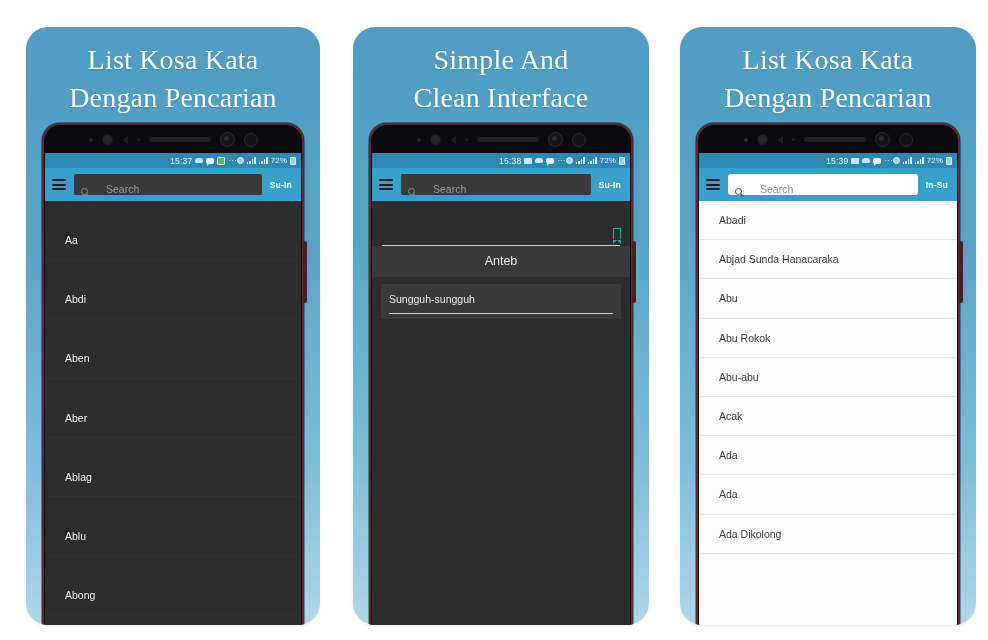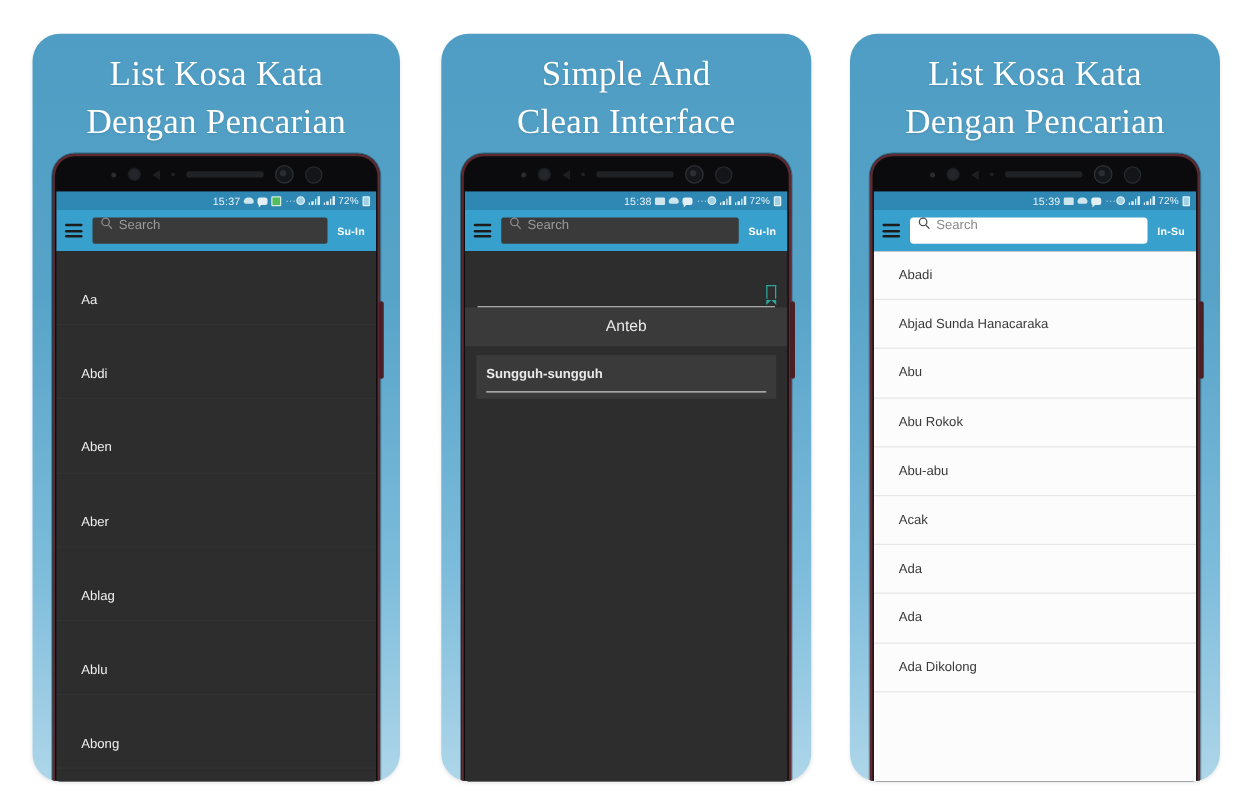--- a/index.html
+++ b/index.html
@@ -146,22 +146,22 @@
     flex:0 0 auto;
   }
   .appbar.light{background:#37a0cc;}
   .hamburger{width:14px;display:flex;flex-direction:column;gap:2.5px;flex:0 0 auto;cursor:pointer;}
   .hamburger span{display:block;height:2px;background:#1c1c1c;border-radius:1px;}
   .searchbox{
     flex:1 1 auto;
     height:21px;
     background:#3a3a3a;
     border-radius:2px;
-    display:flex;align-items:flex-start;
-    gap:7px;
+    display:flex;align-items:flex-end;
+    gap:18px;
     padding:0 7px;
     box-sizing:border-box;
   }
   .searchbox.light{background:#ffffff;border-radius:3px;}
   .mag{
     width:7px;height:7px;border-radius:50%;
     border:1.4px solid #8d8d8d;box-sizing:border-box;position:relative;flex:0 0 auto;
   }
   .mag:after{content:"";position:absolute;right:-3px;bottom:-2px;width:4px;height:1.4px;background:#8d8d8d;transform:rotate(45deg);}
   .mag.dark{border-color:#4a4a4a;}
@@ -221,21 +221,21 @@
     font-size:12.5px;
     padding:8px 0 9px 0;
     background:#3a3a3a;
   }
   .detail-body{
     background:#3a3a3a;
     margin:7px 9px 0 9px;
     padding:9px 8px 5px 8px;
     box-sizing:border-box;
   }
-  .detail-body .txt{color:#e9e9e9;font-size:10.5px;font-weight:bold;}
+  .detail-body .txt{color:#e9e9e9;font-size:10.5px;}
   .detail-underline{height:1px;background:#c9c9c9;margin-top:8px;}
 </style>
 </head>
 <body>
 
 <div class="stage">
 
   <div class="panel p1">
     <div class="headline">List Kosa Kata
 Dengan Pencarian</div>

